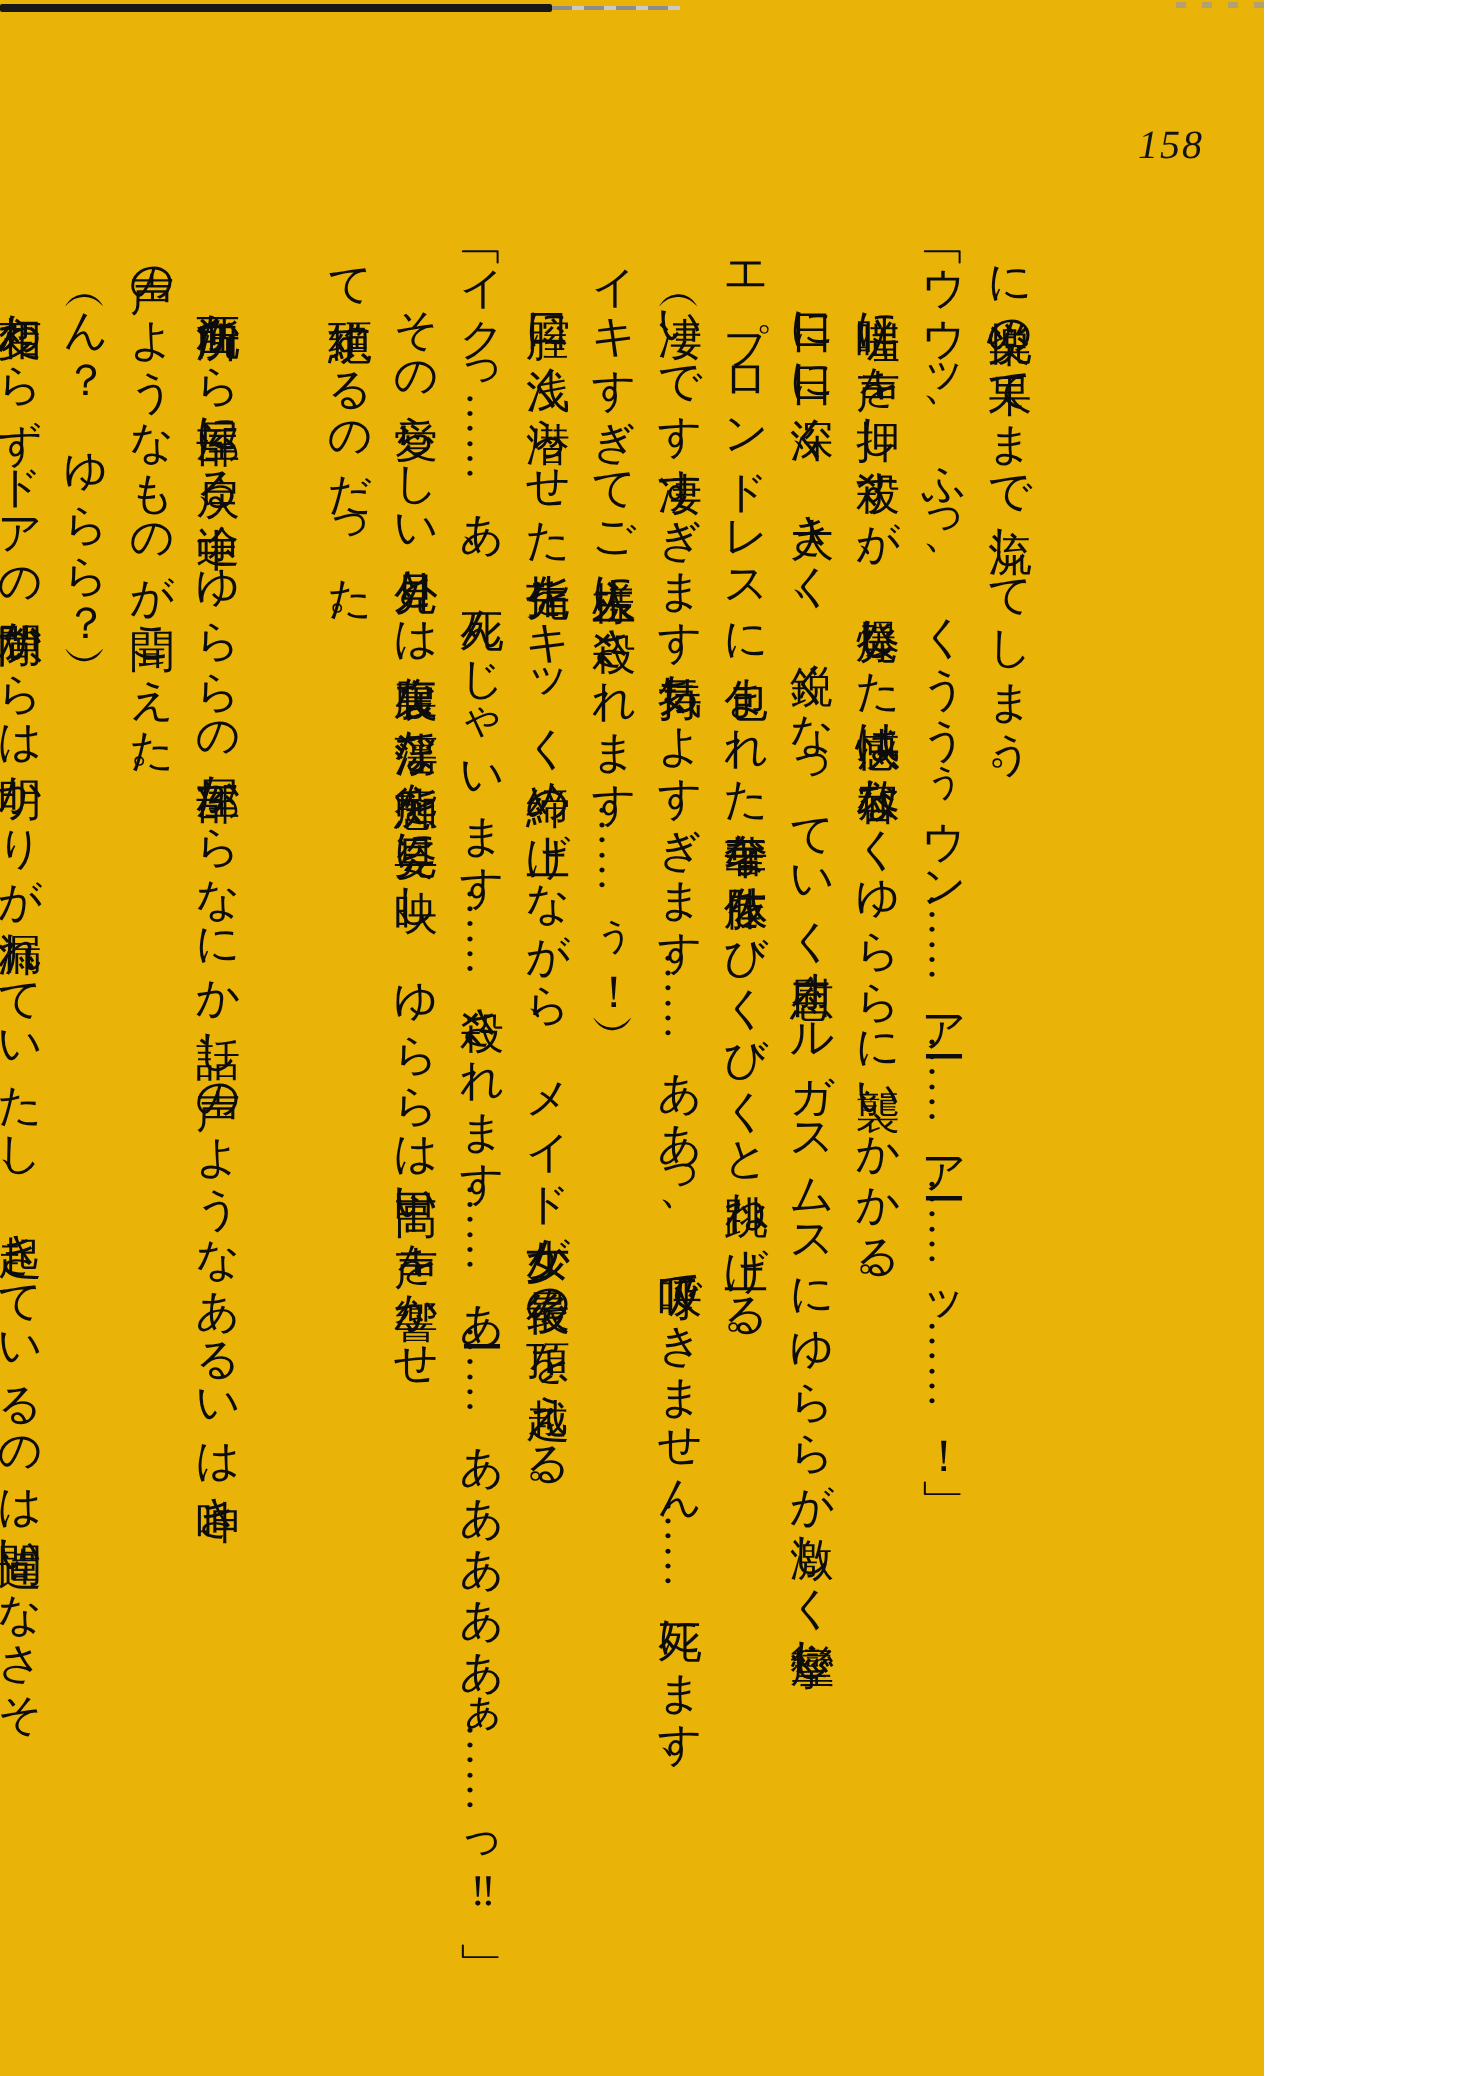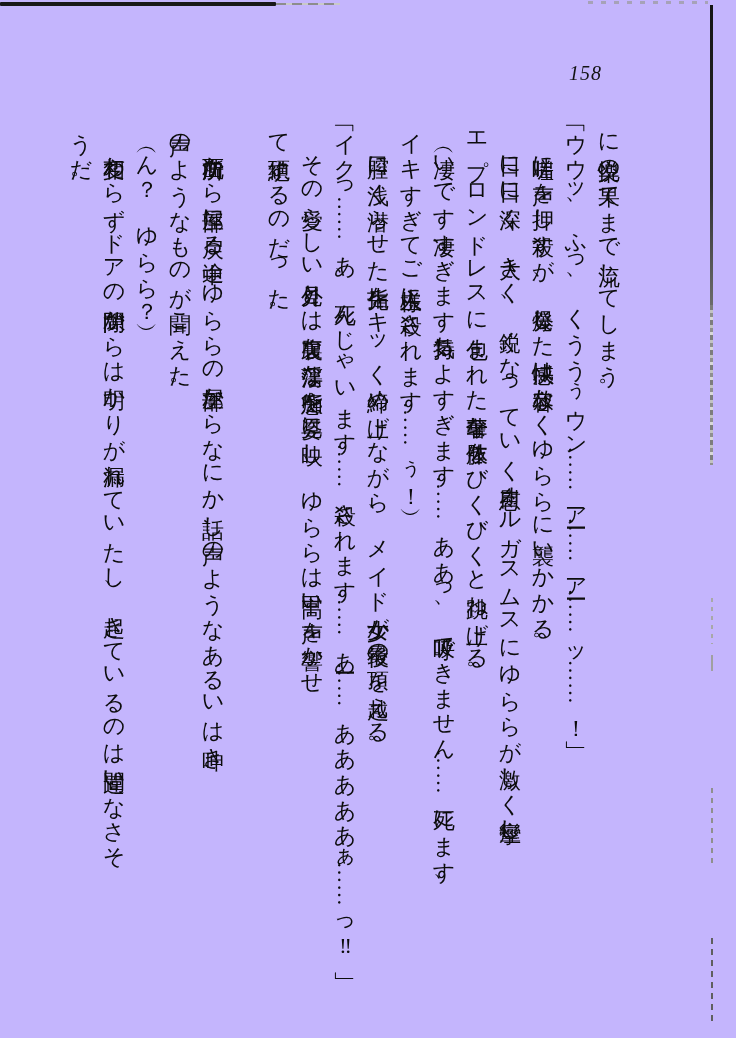--- a/index.html
+++ b/index.html
@@ -1,20 +1,20 @@
 <!DOCTYPE html>
 <html lang="ja"><head>
 <meta charset="utf-8">
 <style>
   html, body { margin: 0; padding: 0; background: #ffffff; }
   .page {
     position: relative;
-    width: 736px;
+    width: 632px;
     height: 1038px;
-    background: #c4b5fd;
+    background: #eab308;
     overflow: hidden;
     font-family: "Liberation Serif", "DejaVu Serif", serif;
     color: #0e0e0e;
   }
   
   .page-number {
     position: absolute;
     top: 62px;
     left: 569px;
     font-size: 20px;

